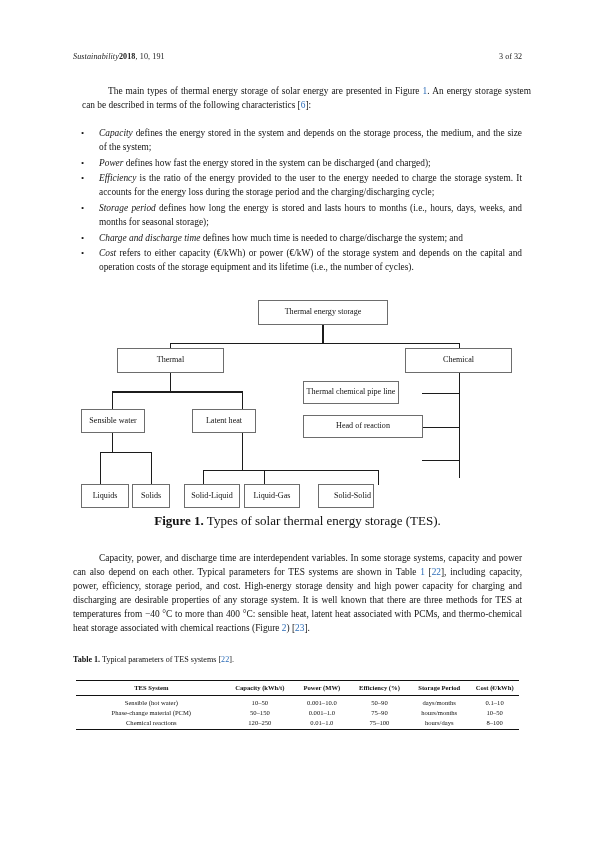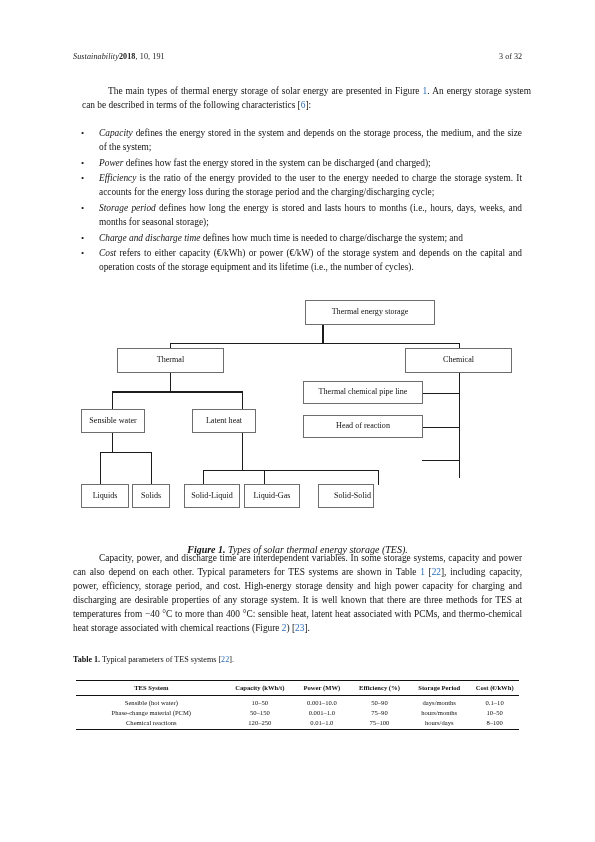--- a/index.html
+++ b/index.html
@@ -48,22 +48,22 @@
     position:absolute;border:1px solid #6d6d6d;background:#fff;
     display:flex;align-items:center;justify-content:center;
     font-size:8.1px;color:#111;box-sizing:border-box;text-align:center;
     line-height:1;
   }
   .fline{position:absolute;background:#1c1c1c;}
   .vline{width:1.6px;}
   .hline{height:1.6px;}
 
   .figcap{
-    position:absolute;left:73px;top:544px;width:449px;text-align:center;
-    font-size:10px;color:#111;font-style:italic;
+    position:absolute;left:73px;top:513px;width:449px;text-align:center;
+    font-size:13px;color:#111;
   }
   .figcap b{font-weight:bold;}
 
   
   .para.second{position:absolute;left:73px;top:551px;width:449px;text-indent:26px;}
 
   
   .tabcap{
     position:absolute;left:73px;top:655px;width:449px;text-align:left;
     font-size:8.1px;color:#111;
@@ -127,21 +127,21 @@
 
     <div class="bullet">
       <span class="dot">•</span>
       <span class="btext"><em>Cost</em><span> refers to either capacity (€/kWh) or power (€/kW) of the storage system and depends on the capital and operation costs of the storage equipment and its lifetime (i.e., the number of cycles).</span></span>
     </div>
 
   </div>
 
   <div class="figure">
 
-    <div class="fbox" style="left:185px;top:4px;width:130px;height:25px;margin-left:47px;">Thermal energy storage</div>
+    <div class="fbox" style="left:185px;top:4px;width:130px;height:25px;">Thermal energy storage</div>
 
     <div class="fline vline" style="left:249px;top:29px;height:19px;"></div>
 
     <div class="fline hline" style="left:97px;top:46.5px;width:290px;"></div>
 
     <div class="fline vline" style="left:96.5px;top:46.5px;height:6px;"></div>
     <div class="fline vline" style="left:385.5px;top:46.5px;height:6px;"></div>
 
     <div class="fbox" style="left:44px;top:52px;width:107px;height:25px;">Thermal</div>
     <div class="fbox" style="left:332px;top:52px;width:107px;height:25px;">Chemical</div>
@@ -154,21 +154,21 @@
 
     <div class="fbox" style="left:8px;top:113px;width:64px;height:24px;">Sensible water</div>
     <div class="fbox" style="left:119px;top:113px;width:64px;height:24px;">Latent heat</div>
 
     <div class="fline vline" style="left:385.5px;top:77px;height:105px;"></div>
 
     <div class="fline hline" style="left:349px;top:96.5px;width:38px;"></div>
     <div class="fline hline" style="left:349px;top:130.5px;width:38px;"></div>
     <div class="fline hline" style="left:349px;top:163.5px;width:38px;"></div>
 
-    <div class="fbox" style="left:230px;top:85px;width:120px;height:23px;">Thermal chemical pipe line</div>
+    <div class="fbox" style="left:230px;top:85px;width:96px;height:23px;">Thermal chemical pipe line</div>
     <div class="fbox" style="left:230px;top:119px;width:120px;height:23px;">Head of reaction</div>
 
     <div class="fline vline" style="left:38.5px;top:137px;height:19px;"></div>
     <div class="fline hline" style="left:27px;top:155.5px;width:51px;"></div>
     <div class="fline vline" style="left:26.5px;top:155.5px;height:33px;"></div>
     <div class="fline vline" style="left:77.5px;top:155.5px;height:33px;"></div>
 
     <div class="fline vline" style="left:168.5px;top:137px;height:37px;"></div>
     <div class="fline hline" style="left:130px;top:173.5px;width:175px;"></div>
     <div class="fline vline" style="left:129.5px;top:173.5px;height:15px;"></div>

